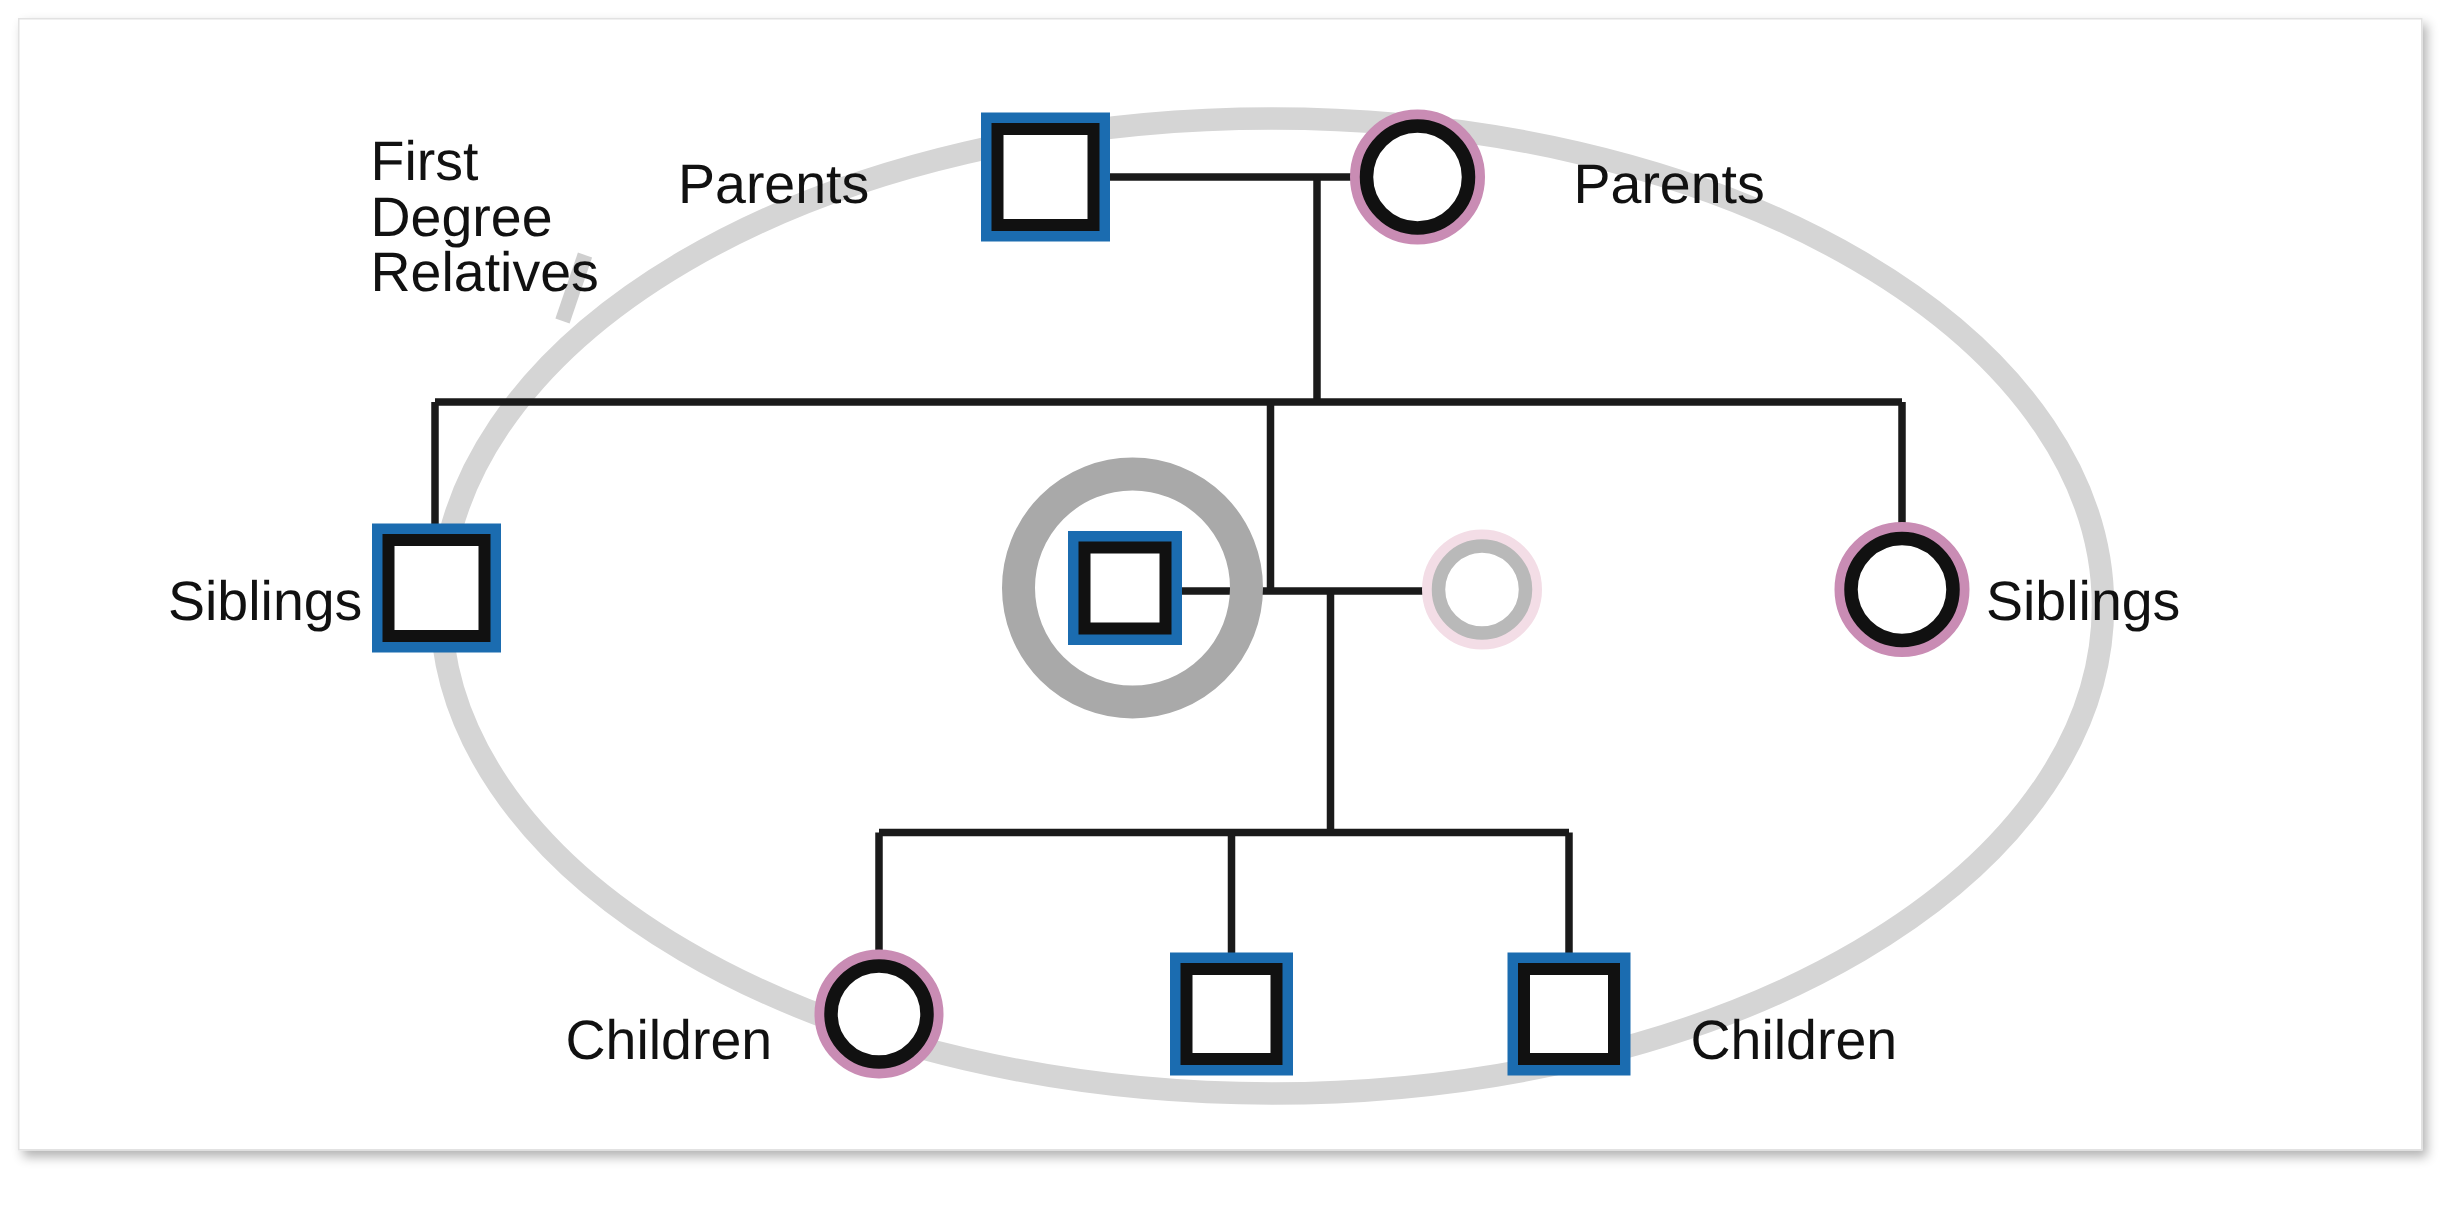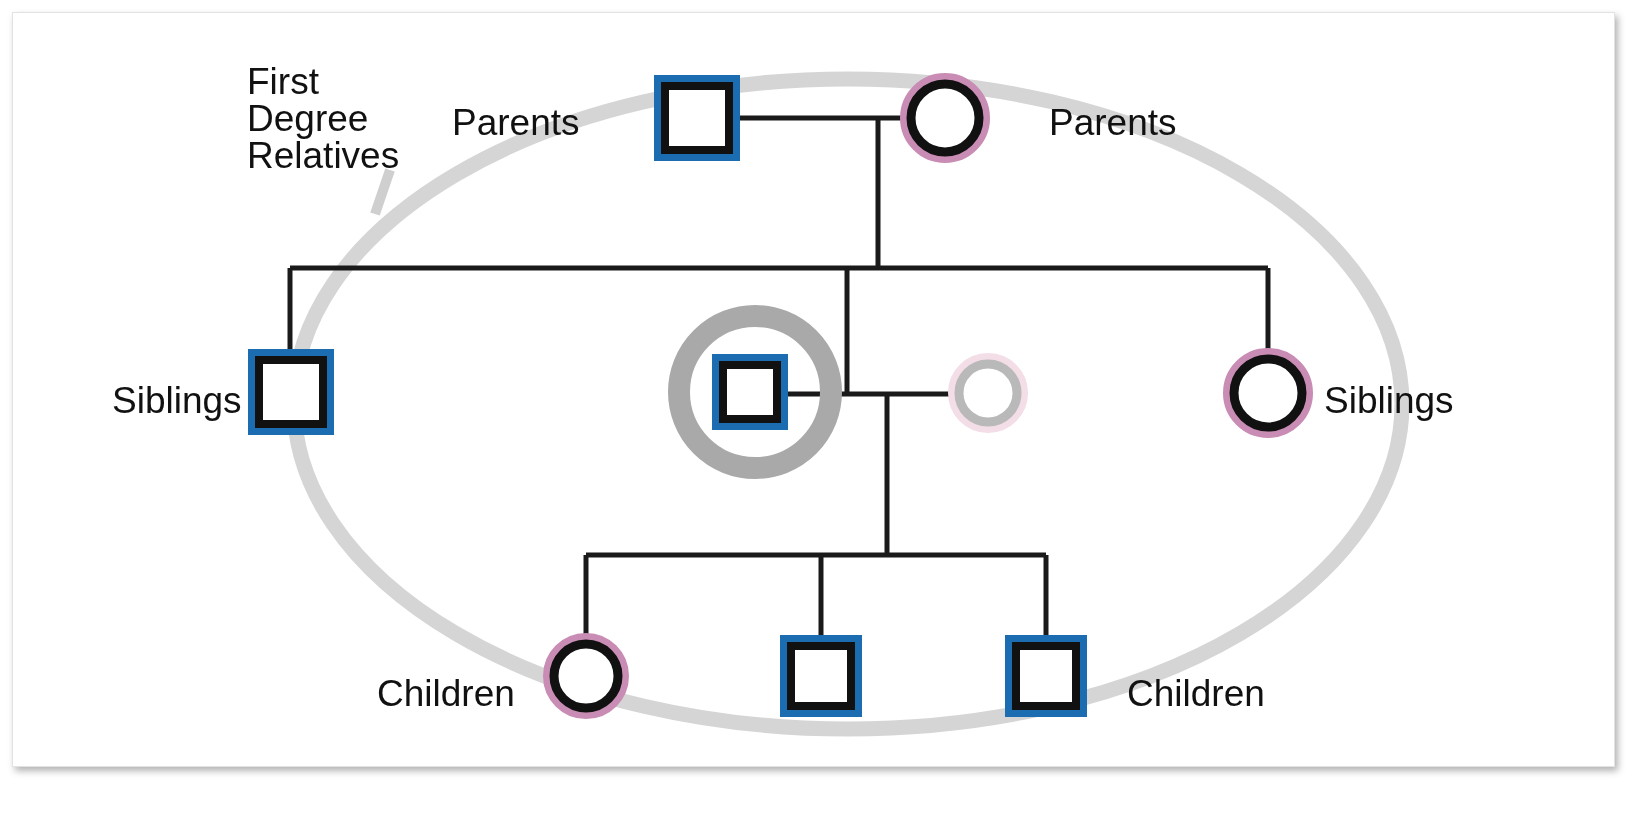--- a/index.html
+++ b/index.html
@@ -2,21 +2,21 @@
 <html><head>
 <meta charset="utf-8">
 <style>
   html,body{margin:0;padding:0;background:#ffffff;}
   body{font-family:"Liberation Sans", sans-serif;}
   #stage{position:relative;width:1628px;height:820px;overflow:hidden;background:#ffffff;}
   #panel{position:absolute;left:12px;top:12px;width:1601px;height:753px;background:#ffffff;
          border:1px solid #e2e2e2;box-shadow:3px 4px 7px rgba(0,0,0,0.30);}
   #svgwrap{position:absolute;left:0;top:0;width:1628px;height:820px;}
   .lbl{position:absolute;color:#111111;font-size:37px;line-height:39px;white-space:pre;letter-spacing:0px;}
-  .lbl.multi{line-height:37px;}
+  .lbl.multi{line-height:37px;margin-top:26px;}
 </style>
 </head>
 <body>
 
 <div id="stage">
   <div id="panel"></div>
 
   <svg id="svgwrap" viewBox="0 0 1628 820" xmlns="http://www.w3.org/2000/svg">
     <g id="g-ellipse">
         <ellipse cx="848" cy="404" rx="554" ry="325" fill="none" stroke="#d5d5d5" stroke-width="15"></ellipse>

